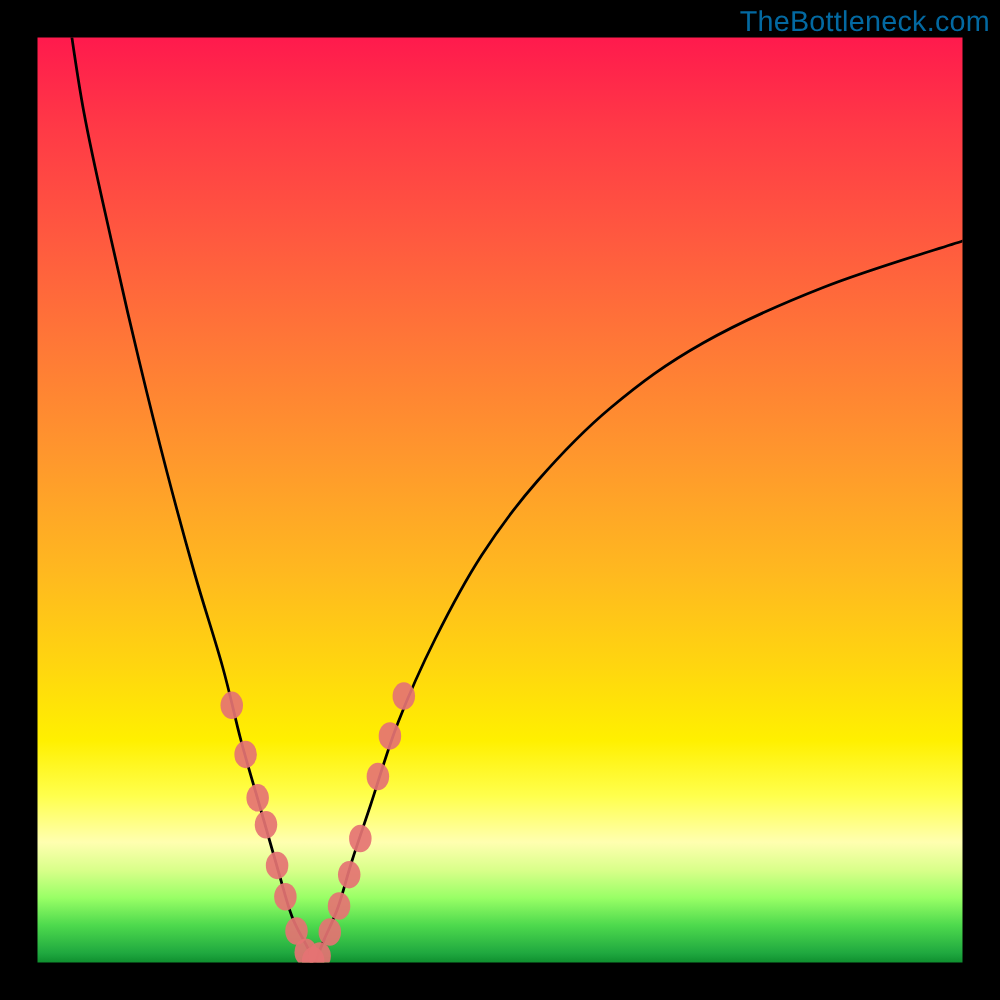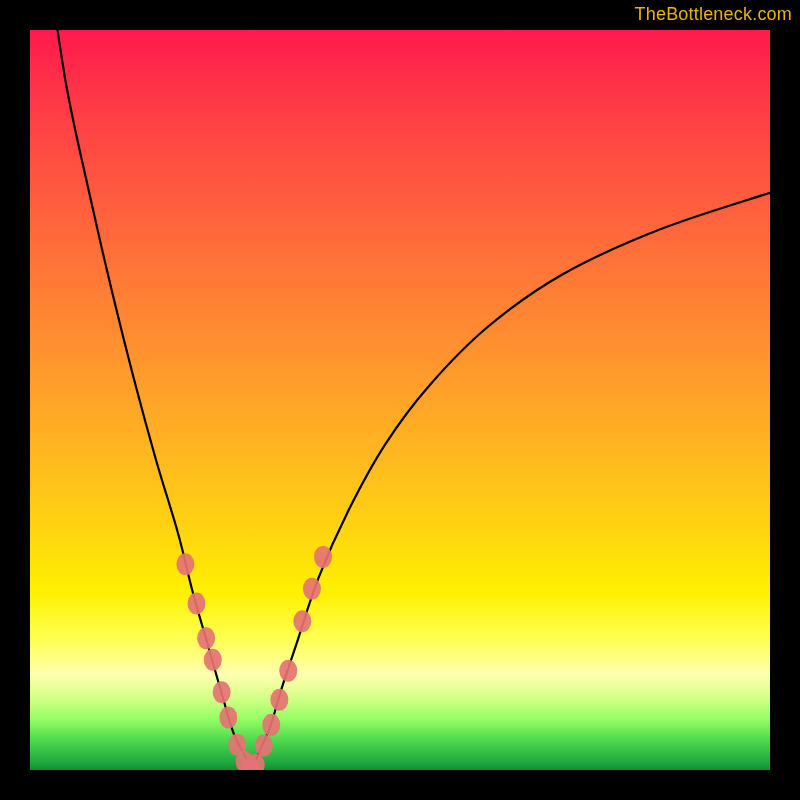--- a/index.html
+++ b/index.html
@@ -40,22 +40,22 @@
       #99ff66 93%,
       #4dd94d 96%,
       #1fa83f 99%,
       #0f8f2f 100%
     );
   }
   .watermark {
     position: absolute;
     top: 4px;
     right: 8px;
-    color: #eab308;
-    font-size: 18px;
+    color: #0369a1;
+    font-size: 23px;
     font-weight: 500;
     letter-spacing: 0.2px;
     z-index: 10;
     user-select: none;
   }
   svg { display: block; }
 </style>
 </head>
 <body>
 

